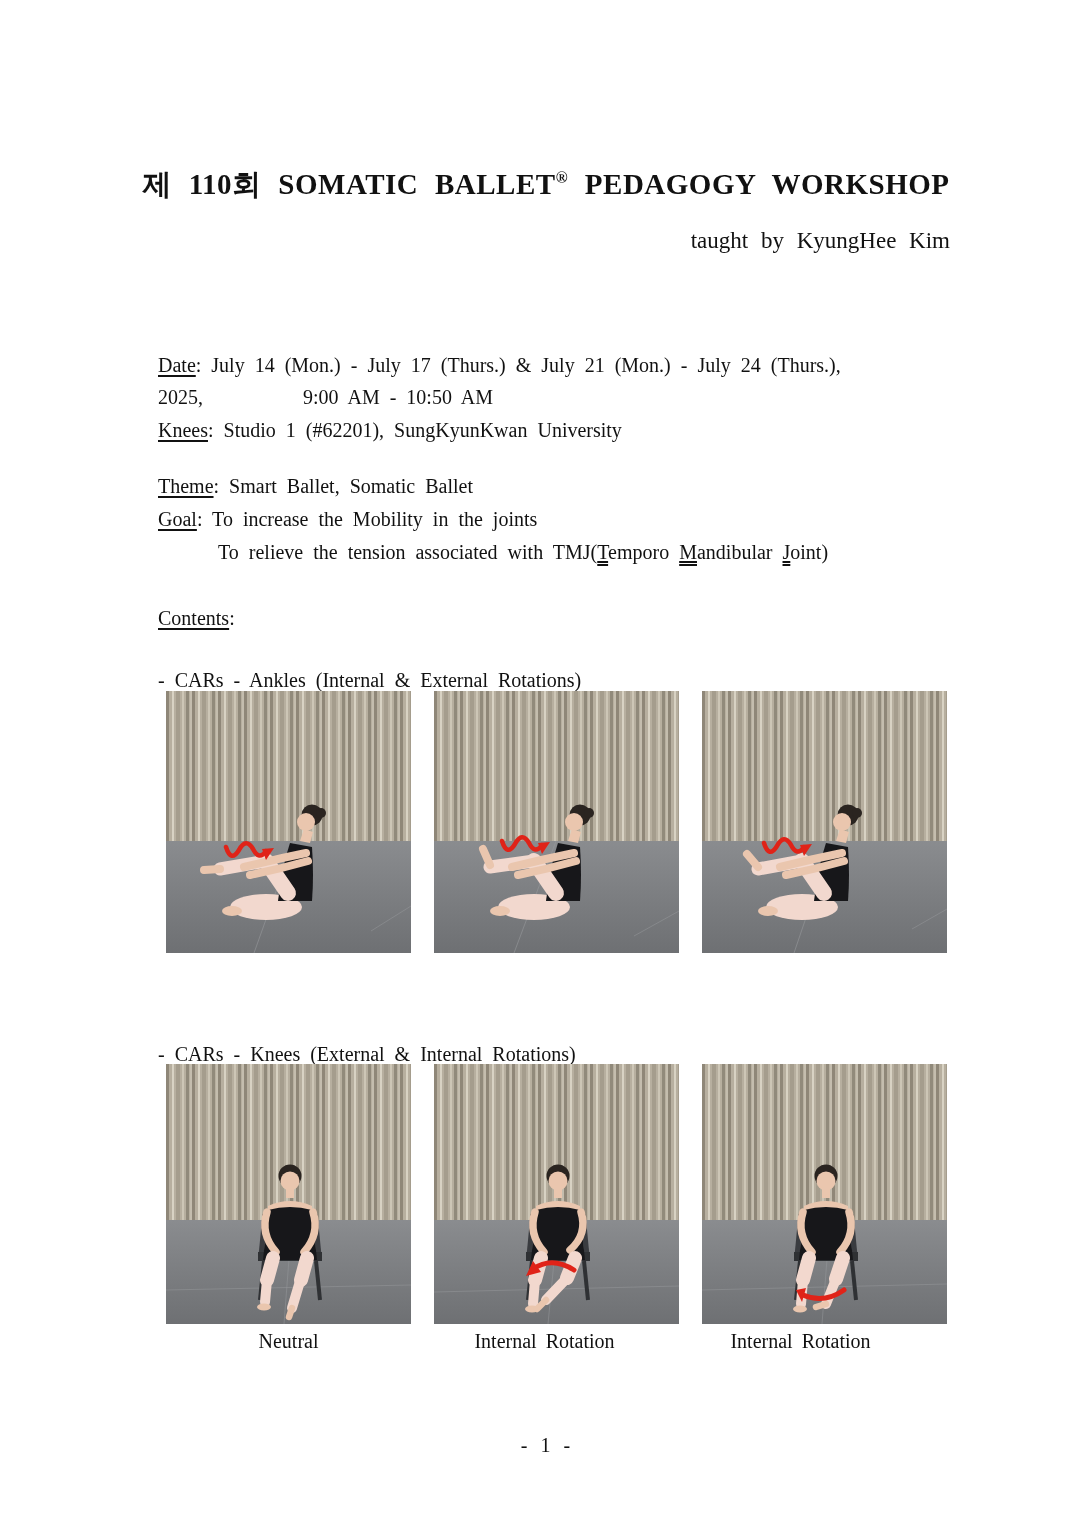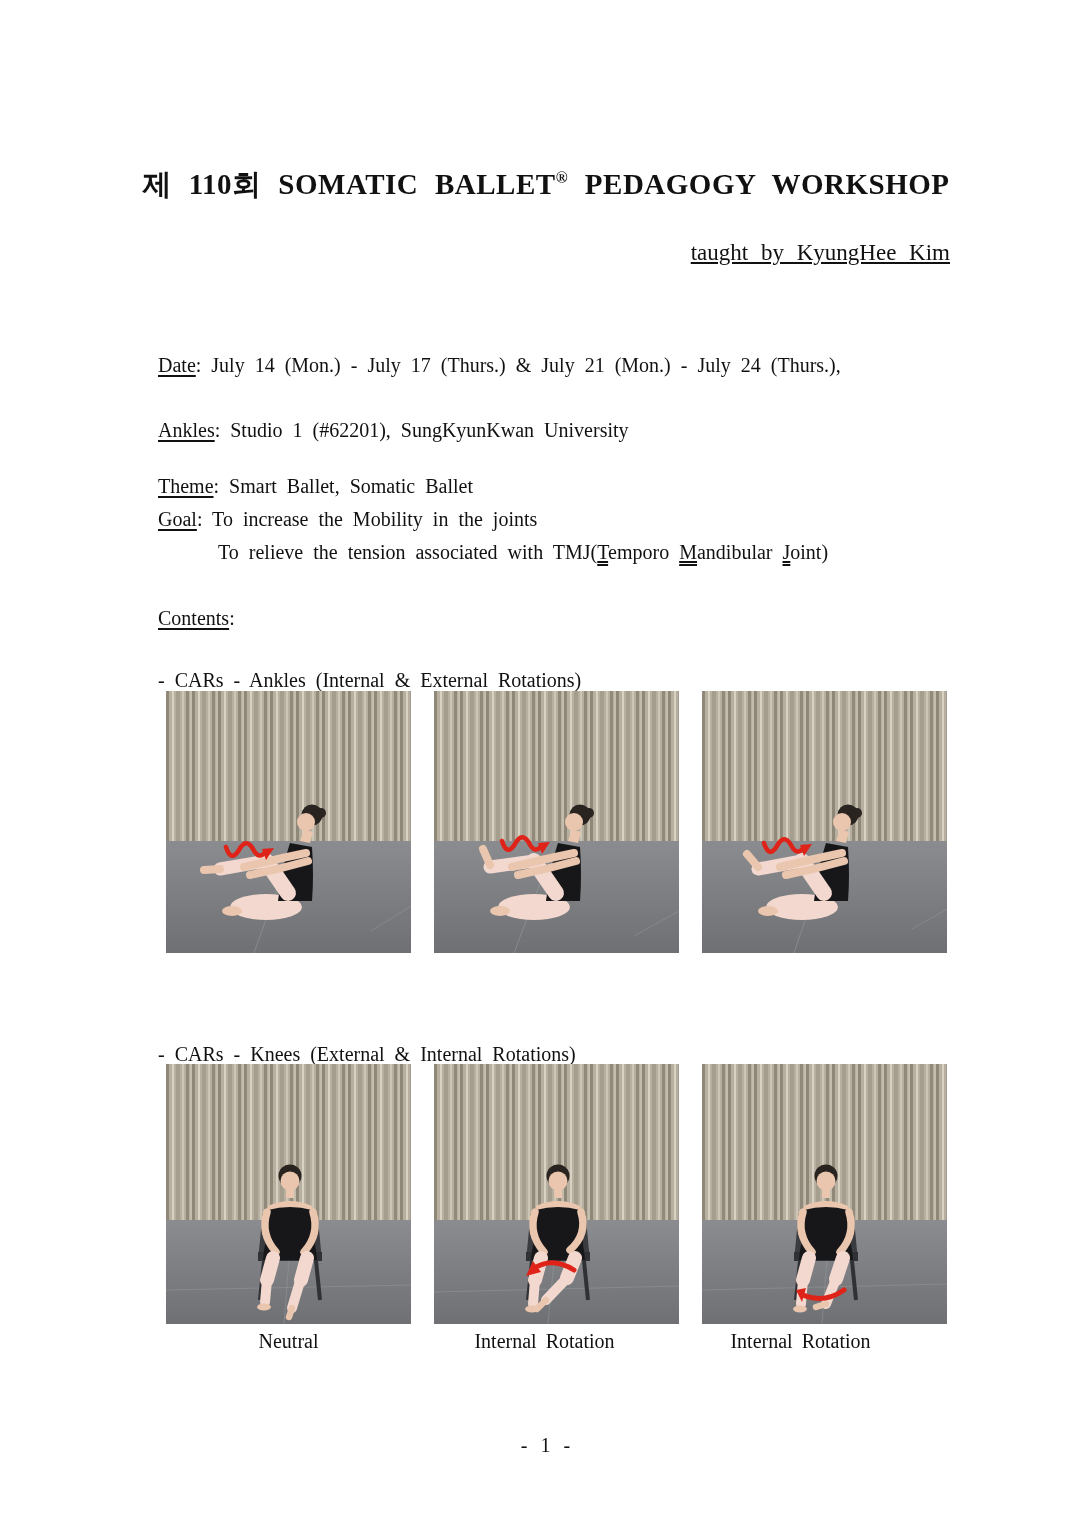--- a/index.html
+++ b/index.html
@@ -15,22 +15,22 @@
   .abs { position:absolute; }
   .title {
     left:0; right:0; top:146px;
     text-align:center;
     font-size:29px; font-weight:600;
     letter-spacing:0.5px; word-spacing:9px;
     white-space:nowrap;
   }
   .title sup { font-size:0.55em; }
   .byline {
-    top:240px; right:142px;
-    font-size:23px; word-spacing:7px;text-decoration:underline;
+    top:228px; right:142px;
+    font-size:23px; word-spacing:7px;
   }
   .bodyline {
     left:158px;
     font-size:20px; word-spacing:5px;
     white-space:pre-wrap;
   }
   .ul { text-decoration:underline; text-underline-offset:3px; }
   .dbl { text-decoration:underline; text-decoration-style:double; text-underline-offset:2px; }
   .photo-row {
     left:166px;
@@ -81,22 +81,23 @@
 </svg>
 
 <div class="page">
 
   <h1 class="abs title"><span>제 110회 SOMATIC BALLET</span><sup>®</sup><span> PEDAGOGY WORKSHOP</span></h1>
 
   <div class="abs byline">taught by KyungHee Kim</div>
 
   <p class="abs bodyline" style="top:334px"><span class="ul">Date</span><span>: </span><span>July 14 (Mon.) - July 17 (Thurs.) &amp; July 21 (Mon.) - July 24 (Thurs.),</span></p>
 
-
-  <p class="abs bodyline" style="top:399px"><span class="ul">Ankles</span><span>: </span><span>Studio 1 (#62201), SungKyunKwan University</span></p>
+  <p class="abs bodyline" style="top:366px">2025,          9:00 AM - 10:50 AM</p>
+
+  <p class="abs bodyline" style="top:399px"><span class="ul">Knees</span><span>: </span><span>Studio 1 (#62201), SungKyunKwan University</span></p>
 
   <p class="abs bodyline" style="top:455px"><span class="ul">Theme</span><span>: </span><span>Smart Ballet, Somatic Ballet</span></p>
 
   <p class="abs bodyline" style="top:521px; left:218px"><span>To relieve the tension associated with TMJ(</span><span class="dbl">T</span><span>emporo </span><span class="dbl">M</span><span>andibular </span><span class="dbl">J</span><span>oint)</span></p>
 
   <p class="abs bodyline" style="top:488px"><span class="ul">Goal</span><span>: </span><span>To increase the Mobility in the joints</span></p>
 
   <p class="abs bodyline" style="top:587px"><span class="ul">Contents</span><span>:</span></p>
 
   <p class="abs bodyline" style="top:649px">- CARs - Ankles (Internal &amp; External Rotations)</p>

